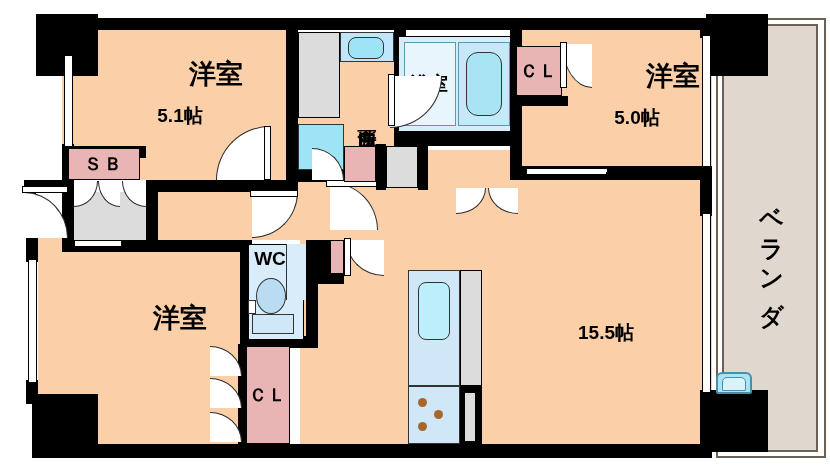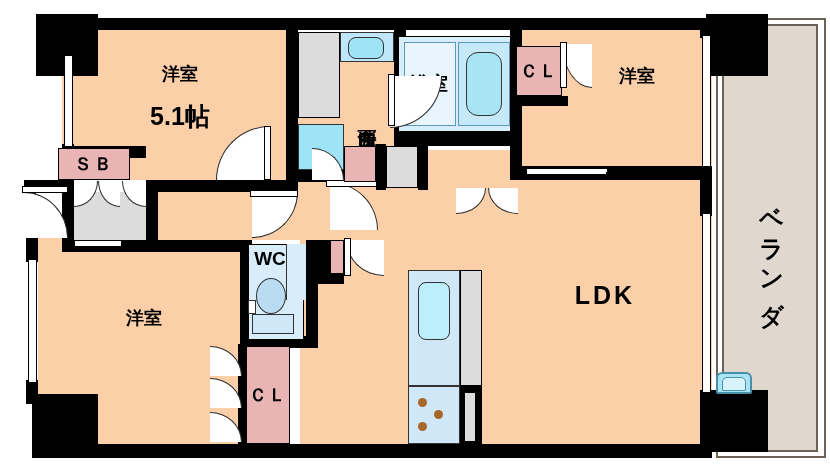--- a/index.html
+++ b/index.html
@@ -14,23 +14,23 @@
   .genkan{background:#dcdcdc;}
   .pinkbox{background:#e8b4b4;border:1px solid #000;}
   .wc{background:#d9ecfa;border:1px solid #000;}
   .bath{background:#d9ecfa;border:1px solid #000;}
   .tub{background:#a9e4f5;border:1px solid #333;border-radius:12px;}
   .greybox{background:#dcdcdc;border:1px solid #000;}
   .cyanbox{background:#9fe3f7;border:1px solid #333;}
   .whiteline{background:#ffffff;}
   
   .lbl{display:flex;align-items:center;justify-content:center;text-align:center;color:#000;font-weight:bold;line-height:1.12;letter-spacing:0px;}
-  .lbl-big{font-size:18px;}
+  .lbl-big{font-size:27px;margin-left:36px;}
   .lbl-ldk{font-size:25px;letter-spacing:3px;}
-  .lbl-num{font-size:25px;}
+  .lbl-num{font-size:19px;}
   .lbl-mid{font-size:17px;}
   .lbl-vert{writing-mode:vertical-rl;font-size:19px;line-height:1.25;}
   .lbl-vert2{writing-mode:vertical-rl;font-size:24px;line-height:1.3;letter-spacing:4px;}
   
   .arc{border:1.5px solid #2b2b2b;background:#ffffff;}
   .arc-br{border-radius:0 0 100% 0;}
   .arc-bl{border-radius:0 0 0 100%;}
   .arc-tr{border-radius:0 100% 0 0;}
   .arc-tl{border-radius:100% 0 0 0;}
   .winv{background:#ffffff;border-left:1.5px solid #000;border-right:1.5px solid #000;}
@@ -89,21 +89,21 @@
   <div class="abs winv" style="left:28px;top:260px;width:9px;height:122px;"></div>
 
   <div class="abs" style="left:716px;top:372px;width:36px;height:22px;background:#a9e4f5;border:2px solid #4a8fa8;border-radius:6px 6px 2px 2px;"></div>
   <div class="abs" style="left:722px;top:377px;width:24px;height:14px;background:#d9f3fb;border:1px solid #4a8fa8;border-radius:5px 5px 1px 1px;"></div>
 
   <div class="abs wall" style="left:286px;top:26px;width:12px;height:156px;"></div>
 
   <div class="abs wall" style="left:62px;top:146px;width:84px;height:12px;"></div>
   <div class="abs wall" style="left:146px;top:180px;width:152px;height:12px;"></div>
 
-  <div class="abs pinkbox lbl lbl-mid" style="left:58px;top:148px;width:72px;height:32px;font-size:18px;letter-spacing:2px;">ＳＢ</div>
+  <div class="abs pinkbox lbl lbl-mid" style="left:68px;top:148px;width:72px;height:32px;font-size:18px;letter-spacing:2px;">ＳＢ</div>
 
   <div class="abs genkan" style="left:74px;top:192px;width:72px;height:56px;"></div>
 
   <div class="abs wall" style="left:146px;top:180px;width:12px;height:72px;"></div>
   <div class="abs wall" style="left:62px;top:240px;width:96px;height:12px;"></div>
   <div class="abs wall" style="left:62px;top:180px;width:12px;height:72px;"></div>
 
   <div class="abs arc arc-tr" style="left:24px;top:192px;width:44px;height:46px;border-left:none;border-bottom:none;"></div>
   <div class="abs whiteline" style="left:22px;top:186px;width:46px;height:7px;border:1px solid #000;"></div>
 
@@ -158,20 +158,21 @@
   <div class="abs wall" style="left:510px;top:26px;width:12px;height:20px;"></div>
   <div class="abs wall" style="left:510px;top:166px;width:202px;height:14px;"></div>
   <div class="abs wall" style="left:510px;top:96px;width:12px;height:84px;"></div>
 
   <div class="abs pinkbox lbl lbl-mid" style="left:516px;top:46px;width:46px;height:50px;font-size:18px;letter-spacing:1px;">ＣＬ</div>
   <div class="abs arc arc-bl" style="left:562px;top:44px;width:30px;height:44px;border-top:none;border-right:none;"></div>
   <div class="abs whiteline" style="left:560px;top:42px;width:7px;height:46px;border:1px solid #000;"></div>
   <div class="abs wall" style="left:510px;top:96px;width:58px;height:10px;"></div>
 
   <div class="abs lbl lbl-big" style="left:572px;top:58px;width:130px;height:36px;">洋室</div>
+  <div class="abs lbl lbl-num" style="left:566px;top:100px;width:142px;height:36px;">5.0帖</div>
 
   <div class="abs slide" style="left:526px;top:168px;width:82px;height:7px;"></div>
   <div class="abs dashline" style="left:606px;top:172px;width:92px;height:0px;"></div>
 
   <div class="abs wall" style="left:240px;top:240px;width:12px;height:106px;"></div>
   <div class="abs wall" style="left:240px;top:336px;width:78px;height:12px;"></div>
   <div class="abs wall" style="left:306px;top:240px;width:12px;height:106px;"></div>
   <div class="abs wc" style="left:248px;top:244px;width:56px;height:96px;"></div>
   <div class="abs" style="left:286px;top:244px;width:20px;height:56px;background:#d9ecfa;border-left:1px solid #333;"></div>
   <div class="abs lbl lbl-mid" style="left:248px;top:248px;width:44px;height:22px;font-size:19px;">WC</div>
@@ -196,21 +197,21 @@
 
   <div class="abs pinkbox lbl lbl-mid" style="left:246px;top:346px;width:44px;height:98px;font-size:18px;letter-spacing:1px;">ＣＬ</div>
 
   <div class="abs arc arc-tr" style="left:210px;top:346px;width:32px;height:30px;border-left:none;border-bottom:none;"></div>
   <div class="abs arc arc-tr" style="left:210px;top:378px;width:32px;height:30px;border-left:none;border-bottom:none;"></div>
   <div class="abs arc arc-tr" style="left:210px;top:412px;width:32px;height:30px;border-left:none;border-bottom:none;"></div>
 
   <div class="abs slide" style="left:74px;top:240px;width:48px;height:7px;"></div>
   <div class="abs dashline" style="left:126px;top:243px;width:106px;height:0px;"></div>
 
-  <div class="abs lbl lbl-ldk" style="left:540px;top:278px;width:130px;height:34px;">LDK</div>
+  <div class="abs lbl lbl-num" style="left:530px;top:316px;width:152px;height:34px;">15.5帖</div>
 
   <div class="abs" style="left:408px;top:270px;width:52px;height:116px;background:#cfe7f7;border:1px solid #333;"></div>
   <div class="abs" style="left:418px;top:282px;width:32px;height:58px;background:#bdeefb;border:1px solid #333;border-radius:8px;"></div>
   <div class="abs greybox" style="left:460px;top:270px;width:22px;height:116px;"></div>
 
   <div class="abs" style="left:408px;top:386px;width:52px;height:58px;background:#cfe7f7;border:1px solid #333;"></div>
   <div class="abs" style="left:418px;top:398px;width:9px;height:9px;background:#a8672a;border-radius:50%;"></div>
   <div class="abs" style="left:434px;top:410px;width:9px;height:9px;background:#a8672a;border-radius:50%;"></div>
   <div class="abs" style="left:418px;top:422px;width:9px;height:9px;background:#a8672a;border-radius:50%;"></div>
 

